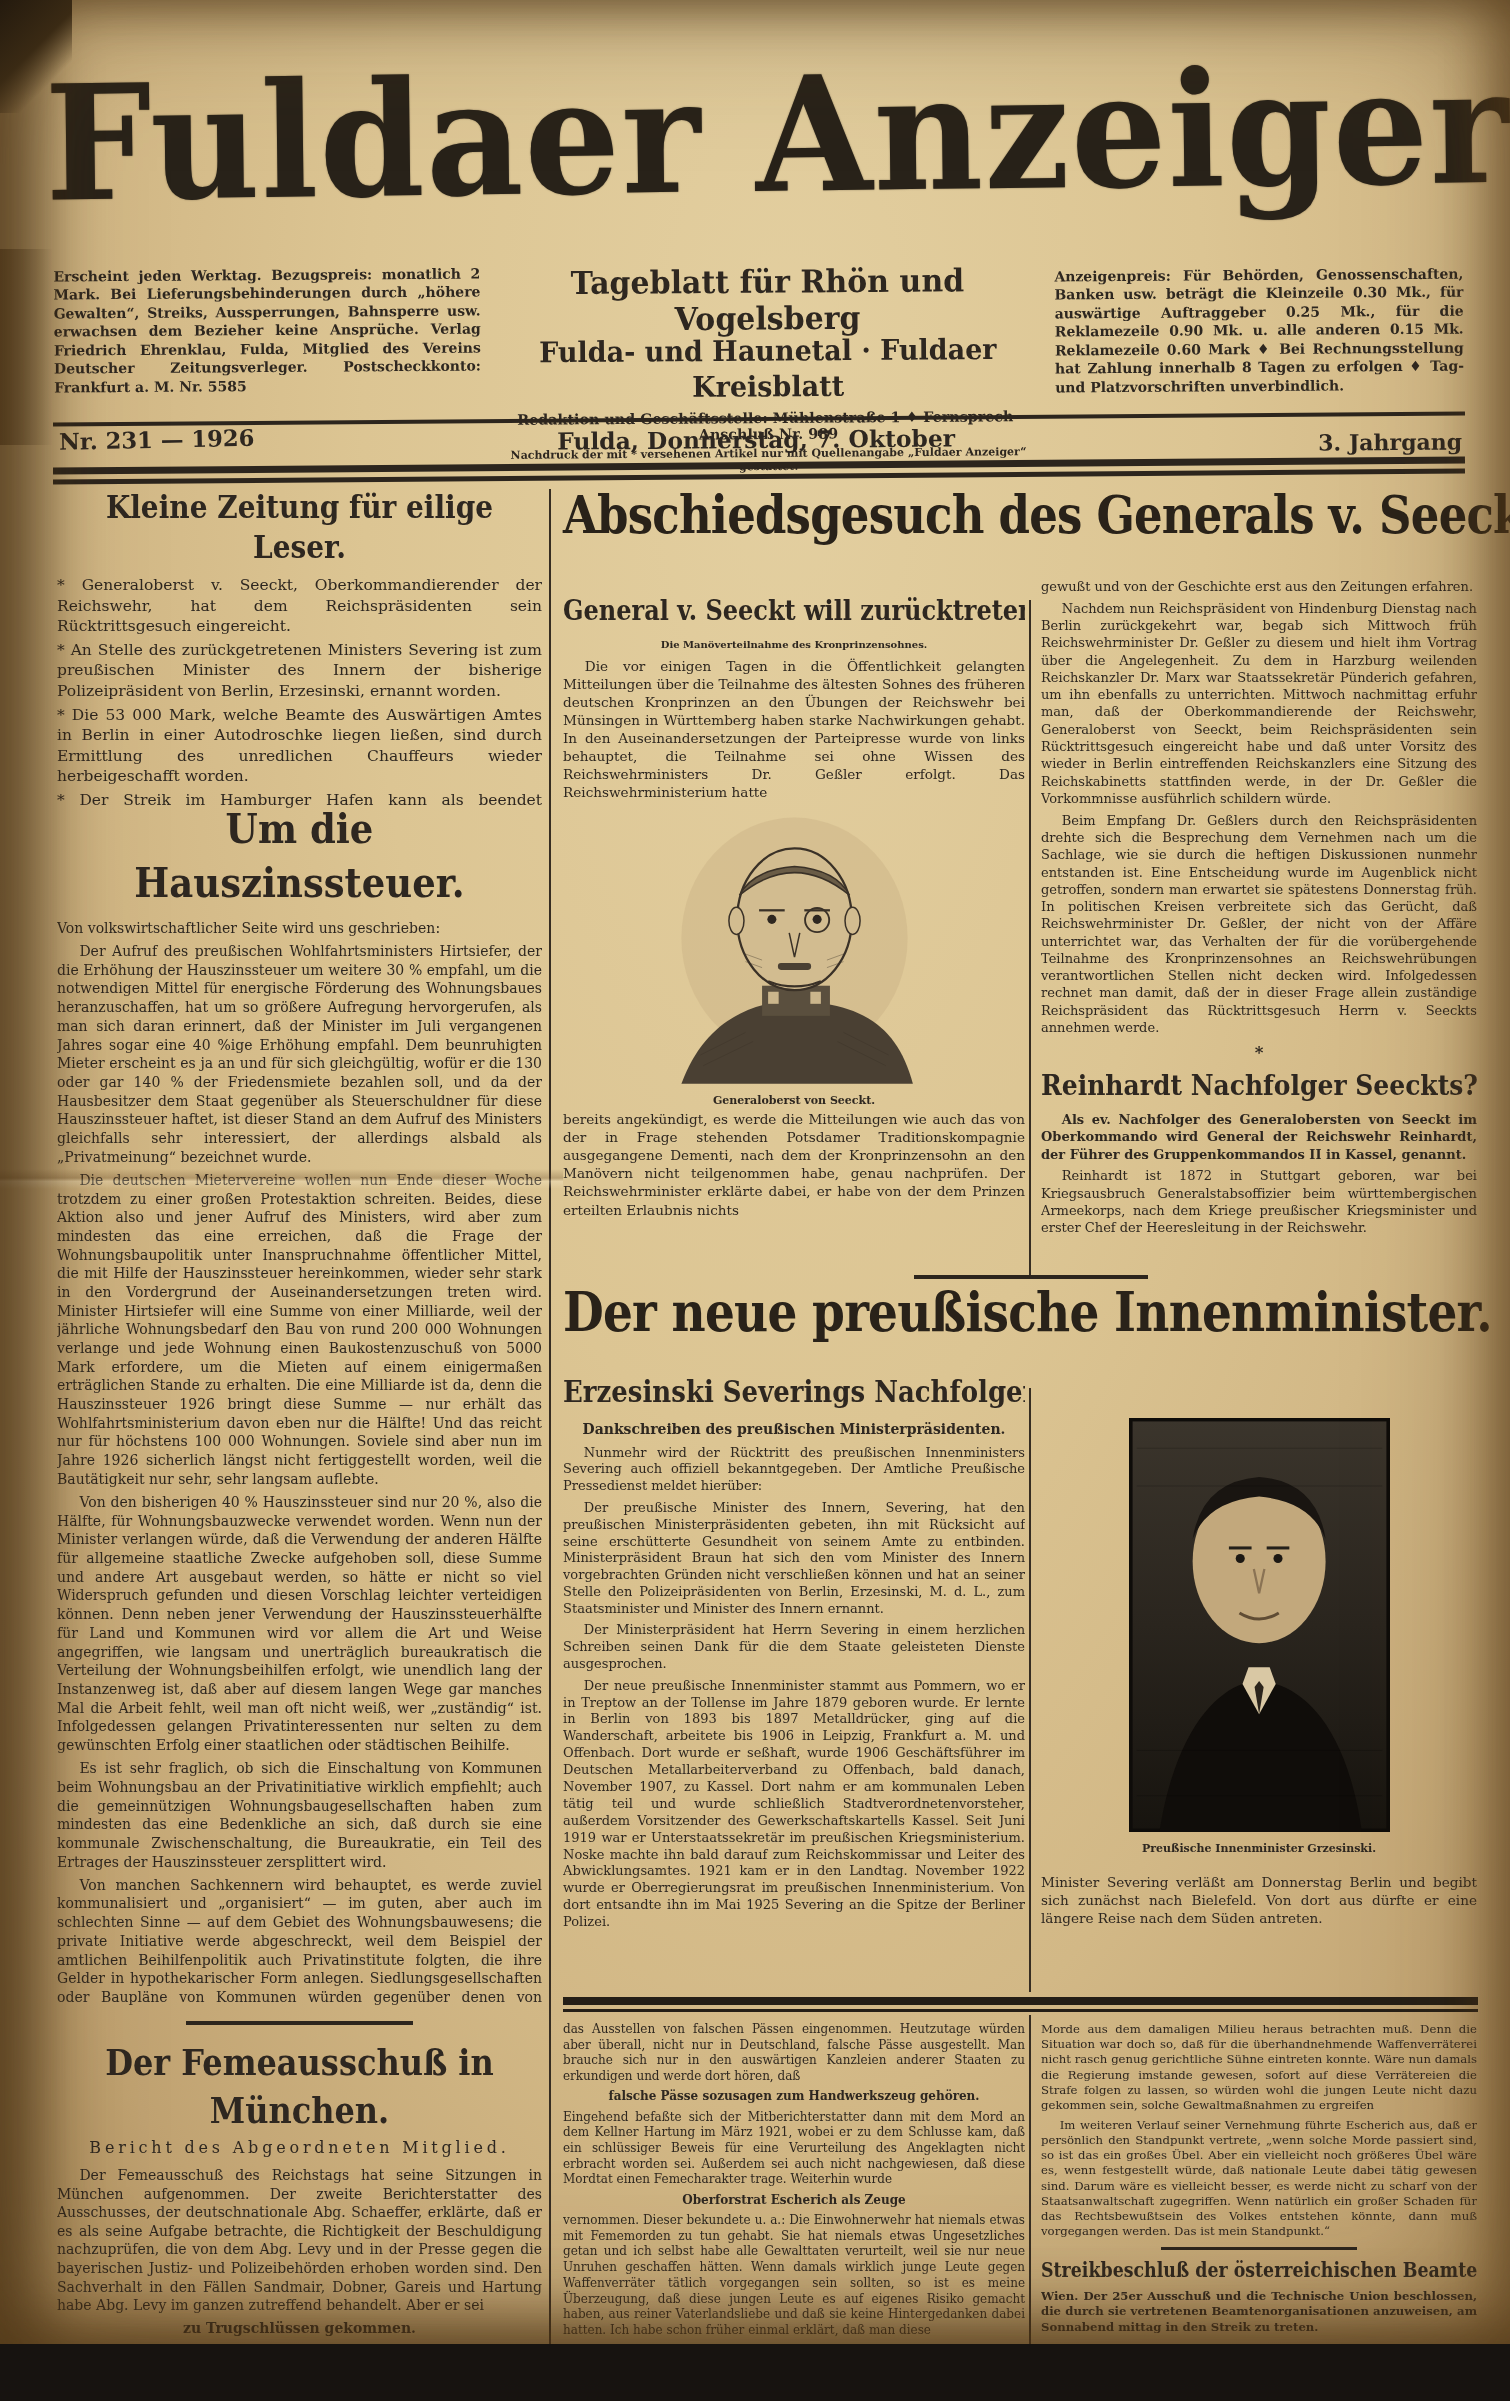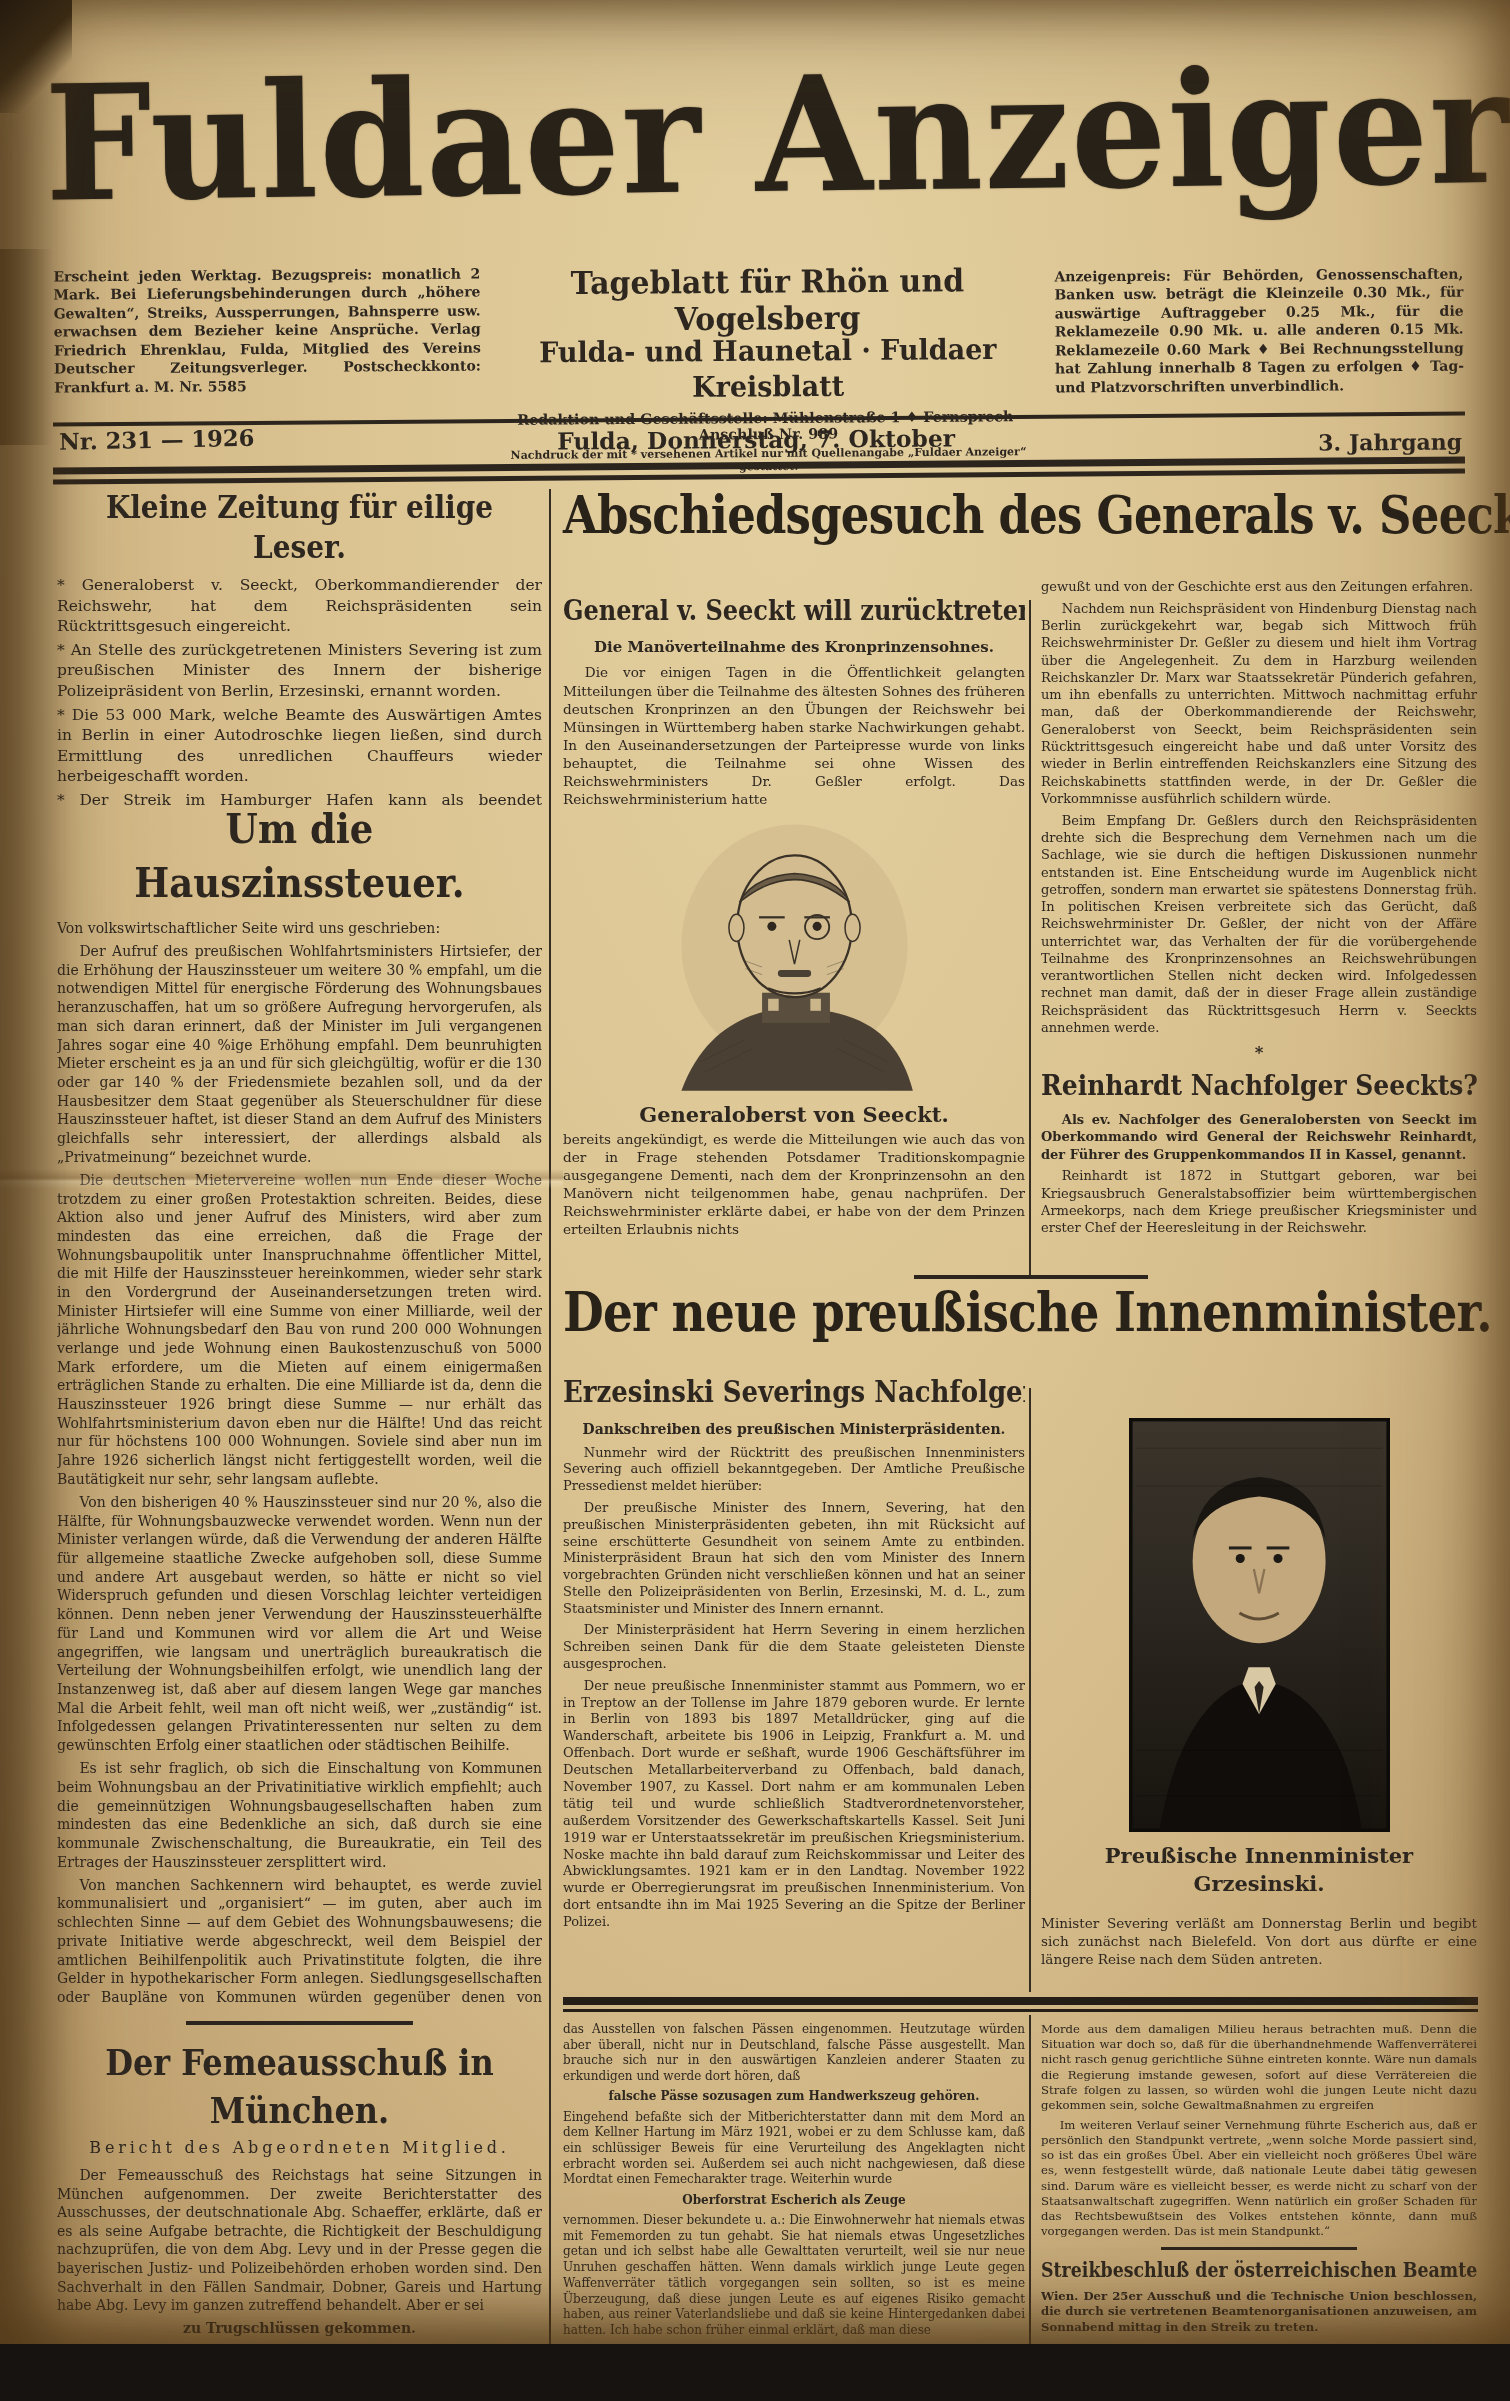--- a/index.html
+++ b/index.html
@@ -68,23 +68,23 @@
   .feme .sec-title{font-size:32px;margin:0 0 7.6px 0;}
   .feme .subtitle{text-align:center;font-size:16px;letter-spacing:3.8px;font-weight:normal;text-indent:0;margin-bottom:7.6px;}
 
   .headline-xl{position:absolute;left:563px;width:915px;text-align:center;z-index:6;
     font-weight:bold;color:#292219;transform:scaleY(1.15);letter-spacing:-0.8px;white-space:nowrap;}
   #seeckt-headline{top:489px;font-size:45px;}
   #innen-headline{top:1285px;font-size:47px;}
 
   .c2-seeckt{left:563px;top:595px;width:462px;max-height:666px;font-size:13.6px;line-height:1.33;}
   .subhead{font-weight:bold;font-size:24px;text-align:center;text-indent:0;transform:scaleY(1.18);margin:0 0 10.6px 0;white-space:nowrap;}
-  .c2-seeckt .lead{font-size:15px;margin-bottom:6px;}
+  .c2-seeckt .lead{font-size:10px;margin-bottom:6px;}
   figure{margin:4.5px auto 1.5px auto;text-align:center;}
-  figcaption{font-weight:bold;font-size:21px;margin-top:6px;text-align:center;}
+  figcaption{font-weight:bold;font-size:11px;margin-top:6px;text-align:center;}
 
   .c3-seeckt{left:1041px;top:578px;width:436px;max-height:699px;font-size:13px;line-height:1.33;}
   .star-div{text-align:center;font-size:16.6px;font-weight:bold;margin:4.5px 0;}
   .mid-title{font-weight:bold;font-size:25px;text-align:center;text-indent:0;transform:scaleY(1.12);margin:6px 0 9px 0;white-space:nowrap;}
   .semibold{font-weight:bold;}
 
   .c2-innen{left:563px;top:1376px;width:462px;max-height:618px;font-size:13px;line-height:1.3;}
   .c2-innen .subhead{font-size:26px;}
   .c2-innen .lead{font-size:14px;margin-bottom:6px;}
 

